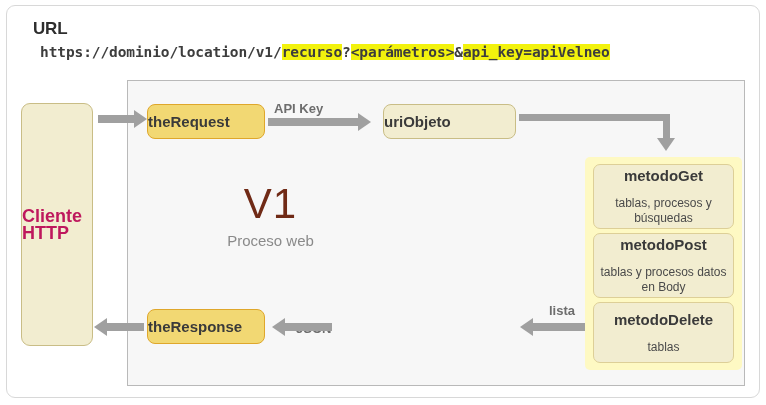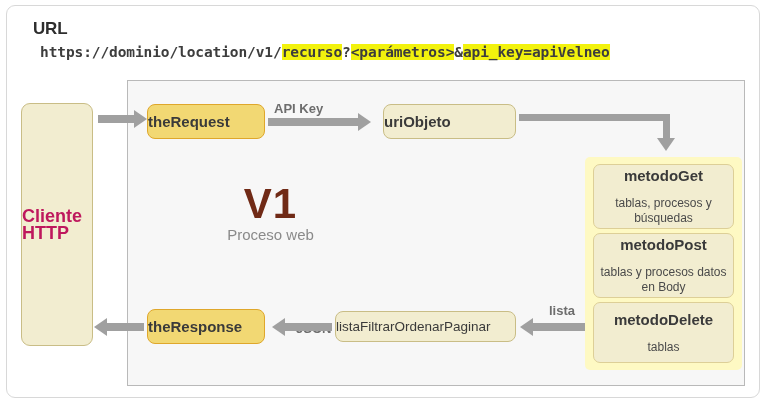--- a/index.html
+++ b/index.html
@@ -192,32 +192,32 @@
   
   #center-text {
     position: absolute;
     left: 178px;
     top: 183px;
     width: 185px;
     text-align: center;
   }
   .v1-big {
     font-family: "Liberation Sans", sans-serif;
-    font-weight: bold;
+    font-weight: normal;
     font-size: 42px;
     color: #702a16;
     line-height: 42px;
     letter-spacing: 1px;
   }
   .v1-sub {
     font-family: "Liberation Sans", sans-serif;
     font-size: 15px;
     color: #8a8a8a;
     line-height: 18px;
-    margin-top: 1px;
+    margin-top: 7px;
   }
 
   
   .arrow-line {
     position: absolute;
     background: #a0a0a0;
   }
   .arrow-head {
     position: absolute;
     width: 0;
@@ -304,23 +304,20 @@
 
   <div id="center-text">
     <div class="v1-big">V1</div>
     <div class="v1-sub">Proceso web</div>
   </div>
 
   <div class="arrow-label" style="left:549px; top:303px;">lista</div>
   <div class="arrow-line" style="left:533px; top:323px; width:52px; height:8px;"></div>
   <div class="arrow-head head-left" style="left:520px; top:318px;"></div>
 
-  <div class="node node-cream" id="lista-filtrar">
-    <div class="node-label">listaFiltrarOrdenarPaginar</div>
-  </div>
 
   <div class="arrow-label" style="left:296px; top:321px;">JSON</div>
   <div class="arrow-line" style="left:285px; top:323px; width:47px; height:8px;"></div>
   <div class="arrow-head head-left" style="left:272px; top:318px;"></div>
 
   <div class="node node-gold" id="the-response">
     <div class="node-label">theResponse</div>
   </div>
 
   <div class="arrow-line" style="left:107px; top:323px; width:37px; height:8px;"></div>

